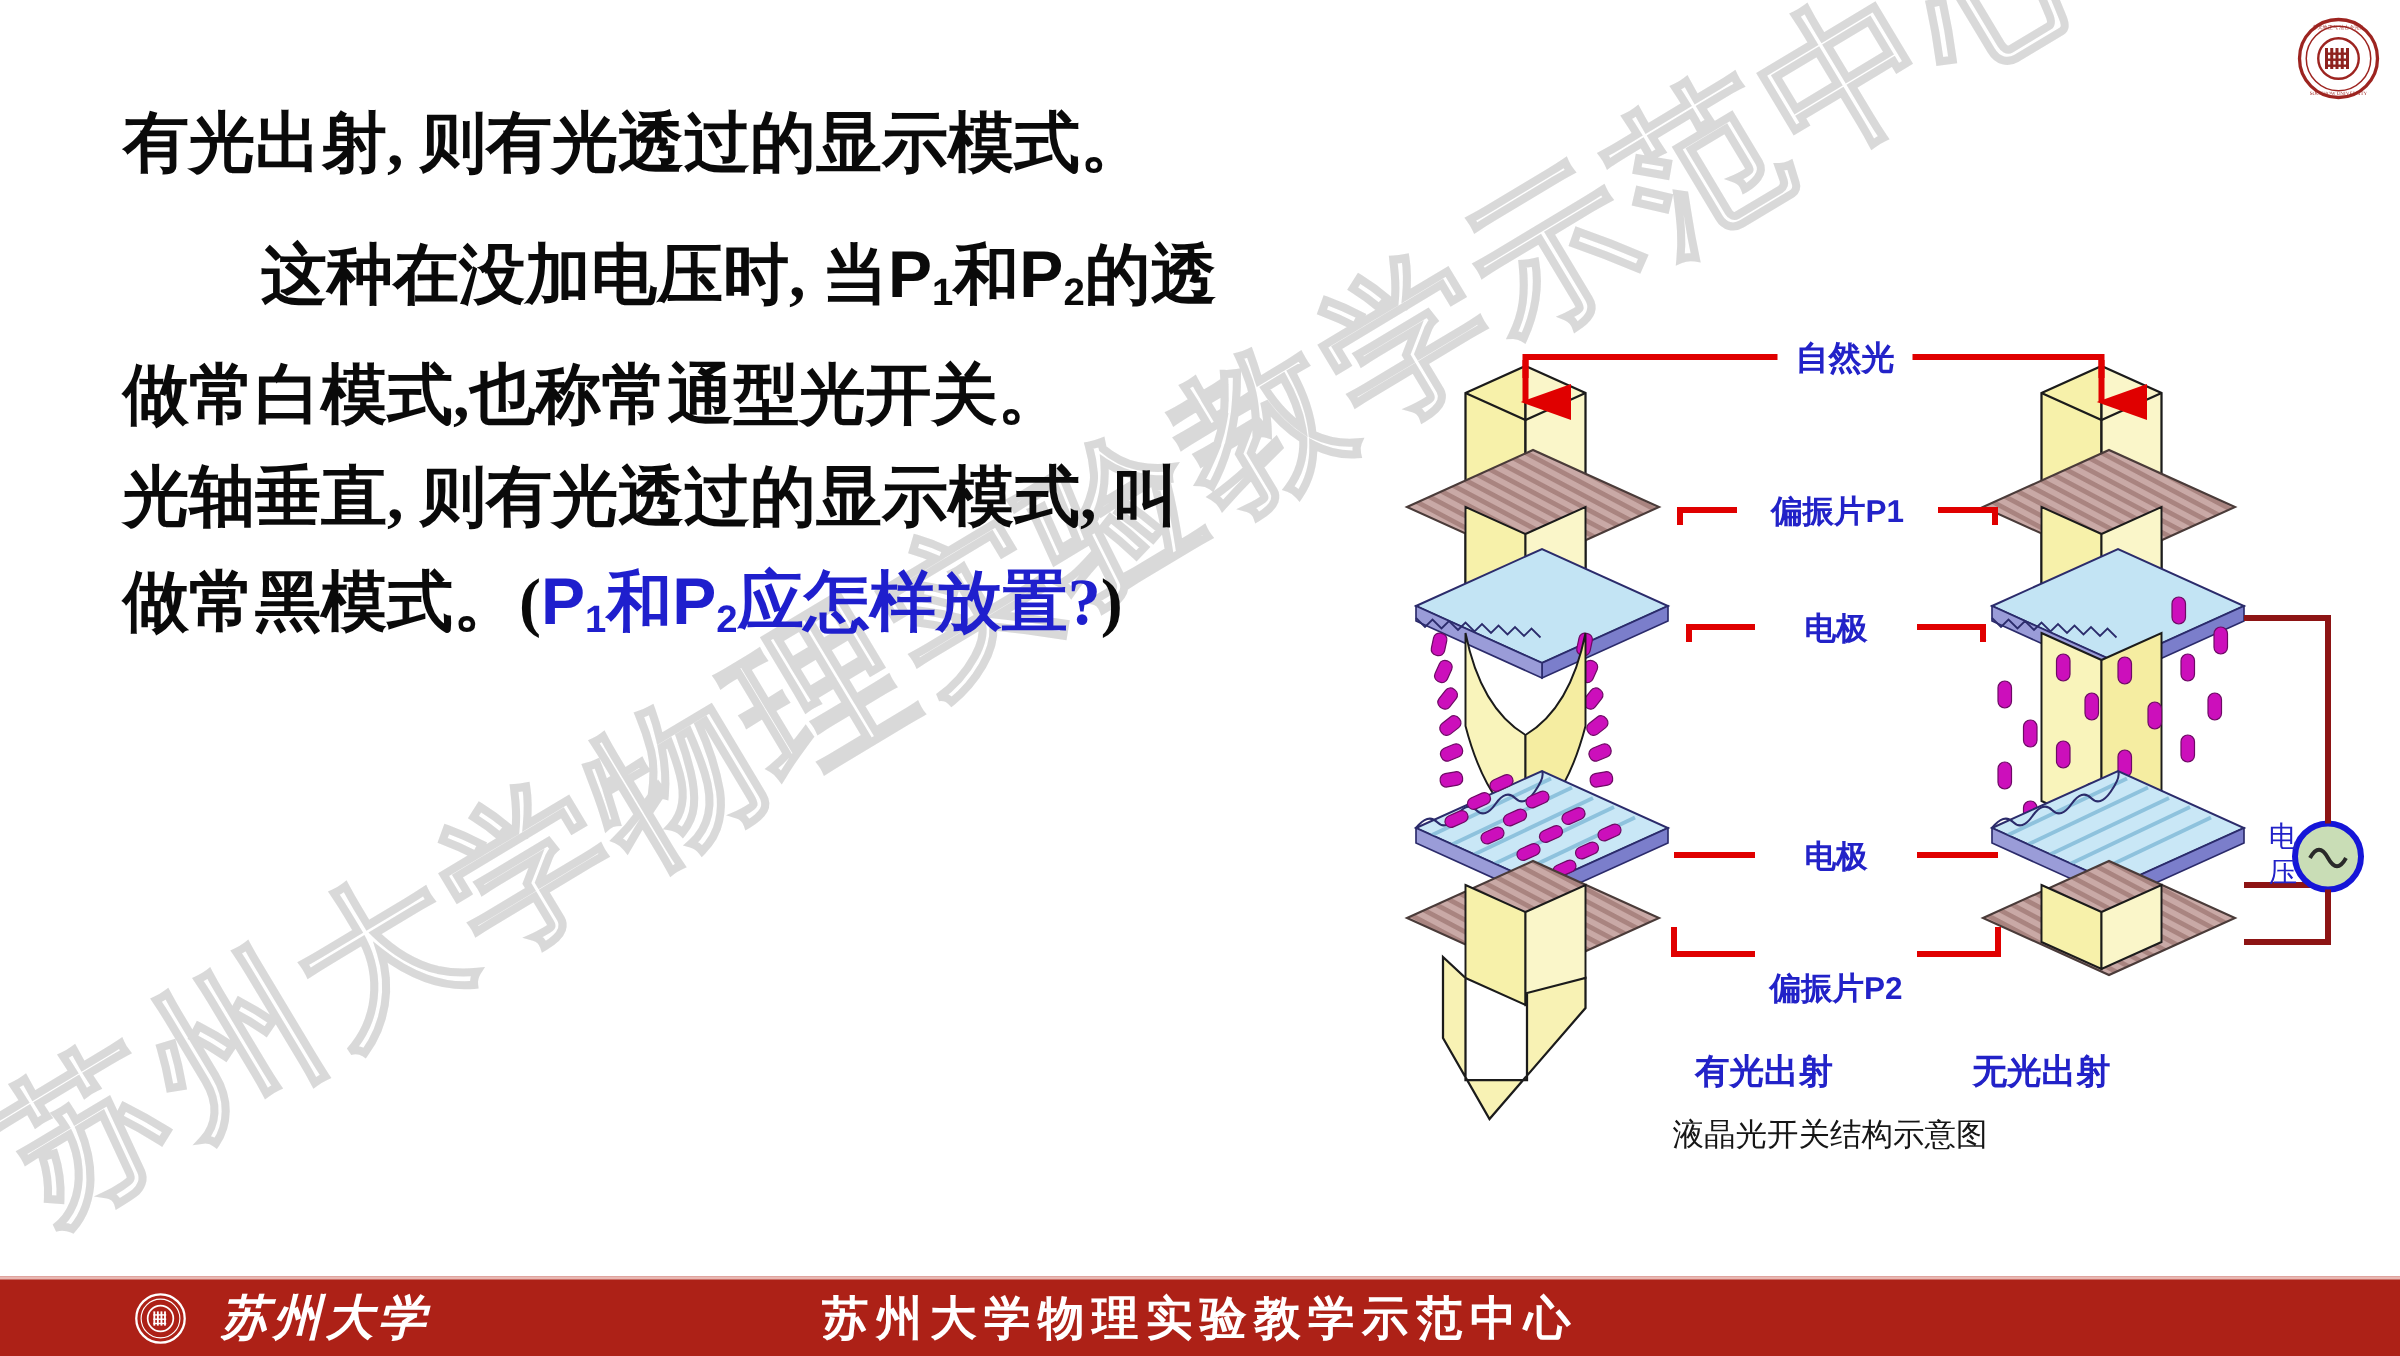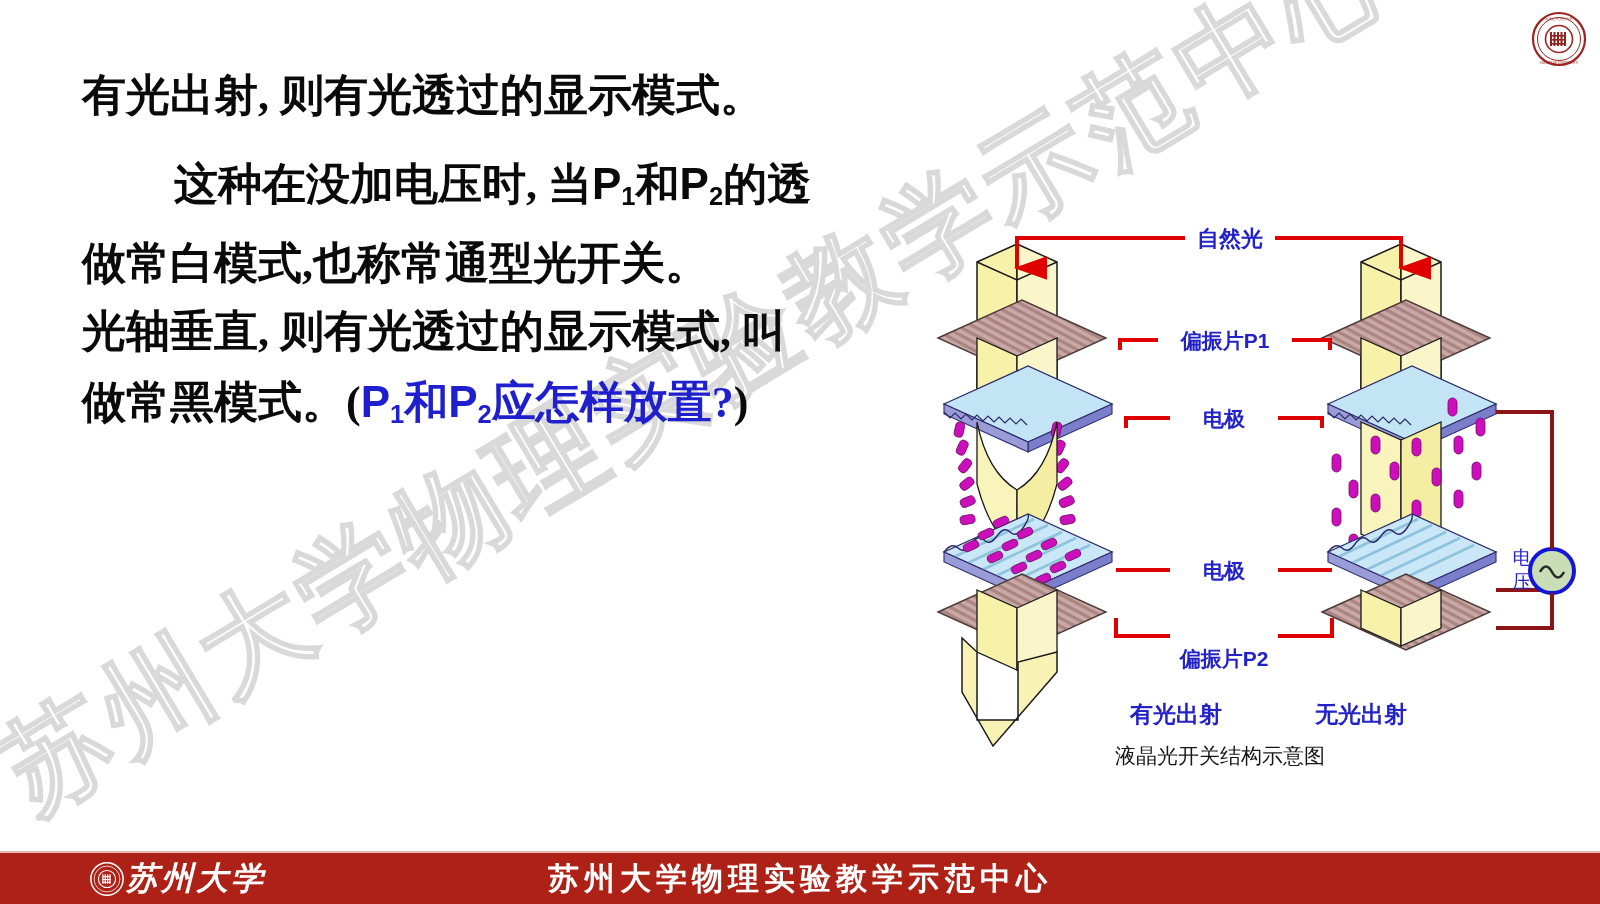--- a/index.html
+++ b/index.html
@@ -91,21 +91,21 @@
     left: 0; bottom: 0;
     width: 1600px; height: 51px;
     background: #ad2117;
     border-top: 2px solid #e8b7b2;
     z-index: 8;
   }
   #footer-logo-wrap {
     position: absolute;
     left: 88px; top: 50%;
     transform: translateY(-50%);
-    display: flex; align-items: center; gap: 0;
+    display: flex; align-items: center; gap: 21px;
   }
   #footer-seal { width: 38px; height: 38px; }
   #footer-logo-text {
     font-family: "Liberation Serif", serif;
     font-style: italic;
     font-weight: 700;
     font-size: 32px;
     color: #ffffff;
     letter-spacing: 3px;
   }

